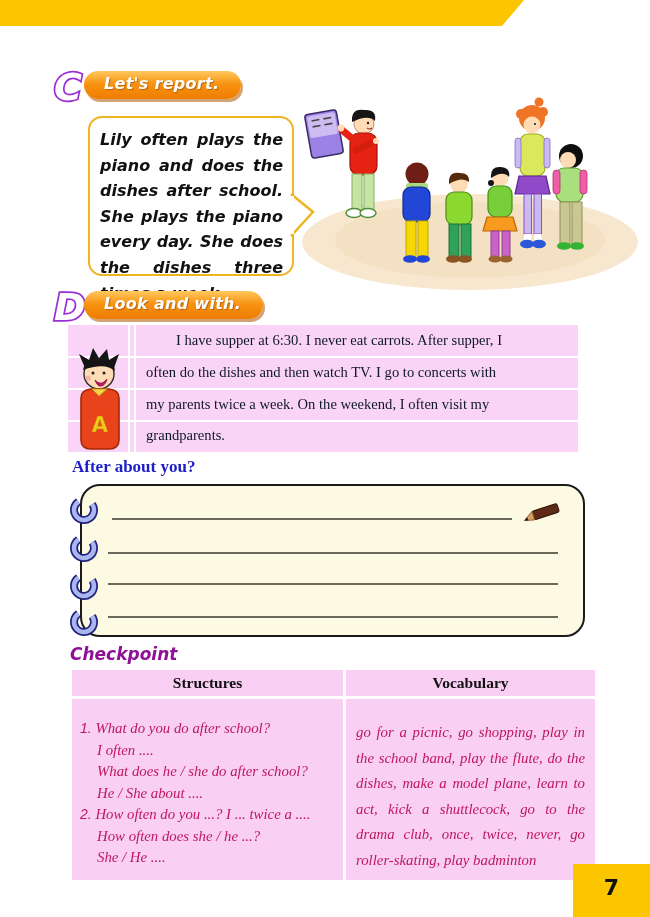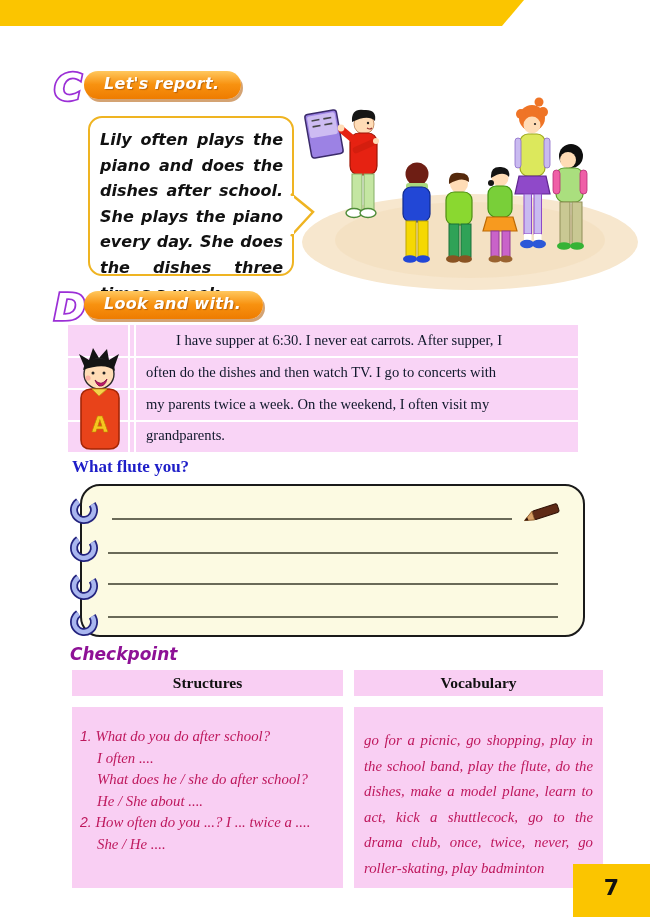--- a/index.html
+++ b/index.html
@@ -47,21 +47,21 @@
   .notebook{position:absolute;left:80px;top:484px;width:505px;height:153px;background:#FCFAE2;
             border:2px solid #1a1a1a;border-radius:20px;box-sizing:border-box;}
   .notebook .wline{position:absolute;height:1.5px;background:#6a6a58;}
   .rings-svg{position:absolute;left:-15px;top:8px;width:34px;height:142px;overflow:visible;}
   .pencil-svg{position:absolute;right:18px;top:12px;width:44px;height:30px;overflow:visible;}
 
   
   .checkpoint-title{position:absolute;left:70px;top:644px;font-family:"DejaVu Sans",sans-serif;
             font-weight:bold;font-style:italic;font-size:17px;color:#8E1196;}
   .cp-table{position:absolute;left:72px;top:670px;width:431px;display:grid;
-            grid-template-columns:271px 249px;gap:11px;background:#fff;}
+            grid-template-columns:271px 249px;gap:3px;background:#fff;}
   .cp-cell{background:#F9CFF3;}
   .cp-head{height:26px;line-height:26px;text-align:center;font-weight:bold;font-size:15.5px;color:#111;}
   .cp-body{min-height:153px;padding:19px 8px 7px 8px;box-sizing:border-box;font-size:14.8px;color:#be185d;font-style:italic;}
   .s-line{line-height:21.5px;white-space:nowrap;overflow:hidden;}
   .s-line .s-num{font-family:"Liberation Sans",sans-serif;font-size:14px;}
   .s-line.indent{padding-left:17px;}
   .vocab{line-height:25.5px;text-align:justify;padding:2px 2px 0 2px;}
 
   
   .page-num-box{position:absolute;left:573px;top:864px;width:77px;height:53px;background:#FBC500;
@@ -211,21 +211,21 @@
     </svg>
 
     <div class="passage">
       <div class="row first">I have supper at 6:30. I never eat carrots. After supper, I</div>
       <div class="row">often do the dishes and then watch TV.  I go to concerts with</div>
       <div class="row">my parents twice a week. On the weekend, I often visit my</div>
       <div class="row">grandparents.</div>
     </div>
   </div>
 
-  <div class="question">What flute you?</div>
+  <div class="question">After about you?</div>
 
   <div class="notebook">
     <div class="wline" style="left:30px;width:400px;top:32px;"></div>
     <div class="wline" style="left:26px;width:450px;top:66px;"></div>
     <div class="wline" style="left:26px;width:450px;top:97px;"></div>
     <div class="wline" style="left:26px;width:450px;top:130px;"></div>
 
     <svg class="rings-svg" viewBox="0 0 34 142">
       <g transform="translate(17,16)">
         <circle r="10" fill="none" stroke="#23237E" stroke-width="8" stroke-dasharray="47 16" transform="rotate(-35)"></circle>
@@ -265,20 +265,21 @@
         <span class="s-num">1.</span>
         <span>What do you do after school?</span>
       </div>
       <div class="s-line indent">I often ....</div>
       <div class="s-line indent">What does he / she do after school?</div>
       <div class="s-line indent">He / She about ....</div>
       <div class="s-line">
         <span class="s-num">2.</span>
         <span>How often do you ...? I ... twice a ....</span>
       </div>
+      <div class="s-line indent">How often does she / he ...?</div>
       <div class="s-line indent">She / He ....</div>
     </div>
 
     <div class="cp-cell cp-body">
       <div class="vocab">go for a picnic, go shopping, play in the school band, play the flute, do the dishes, make a model plane, learn to act, kick a shuttlecock, go to the drama club, once, twice, never, go roller-skating, play badminton</div>
     </div>
   </div>
 
   <div class="page-num-box">
     <span class="page-num">7</span>

